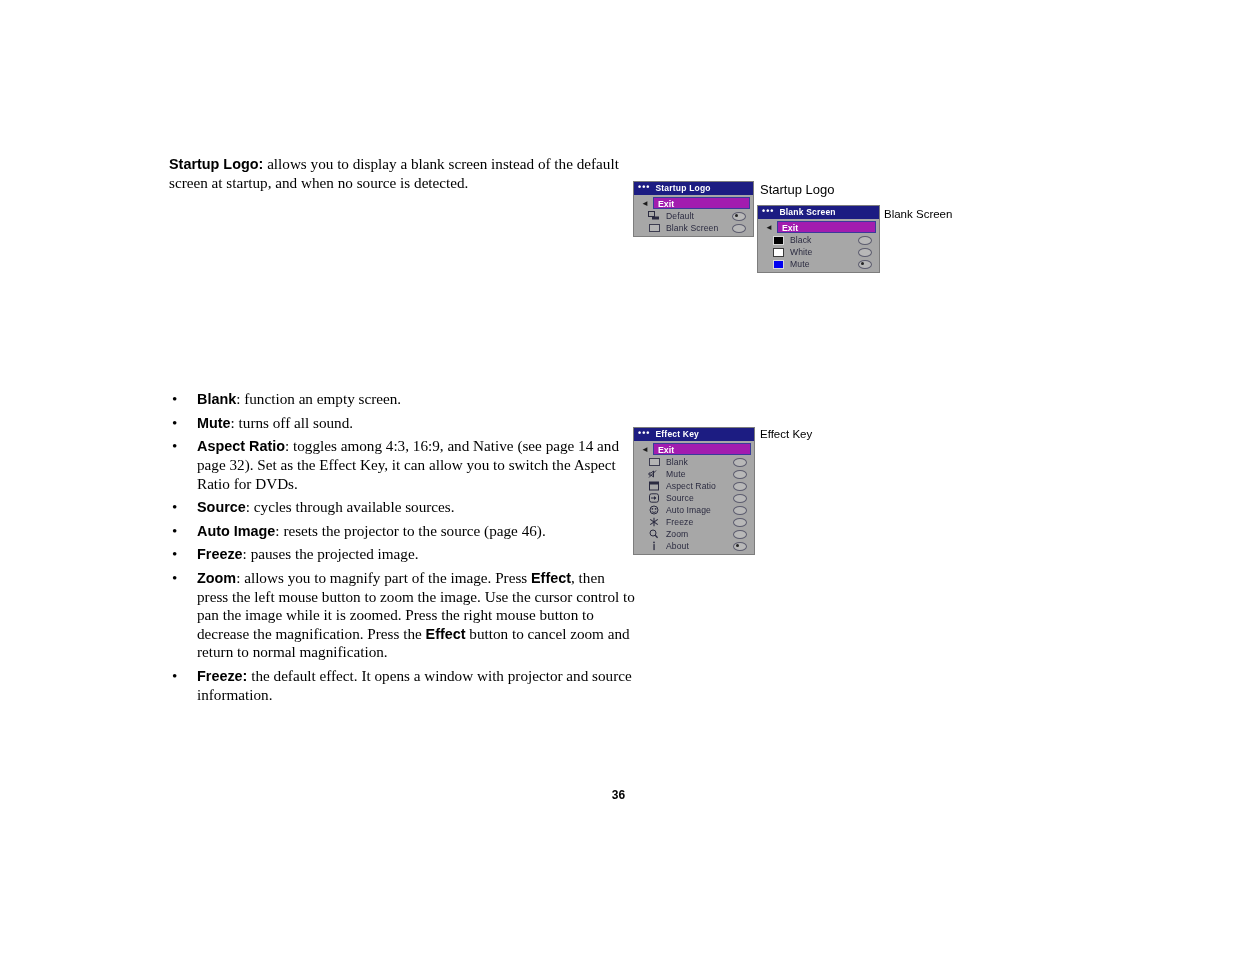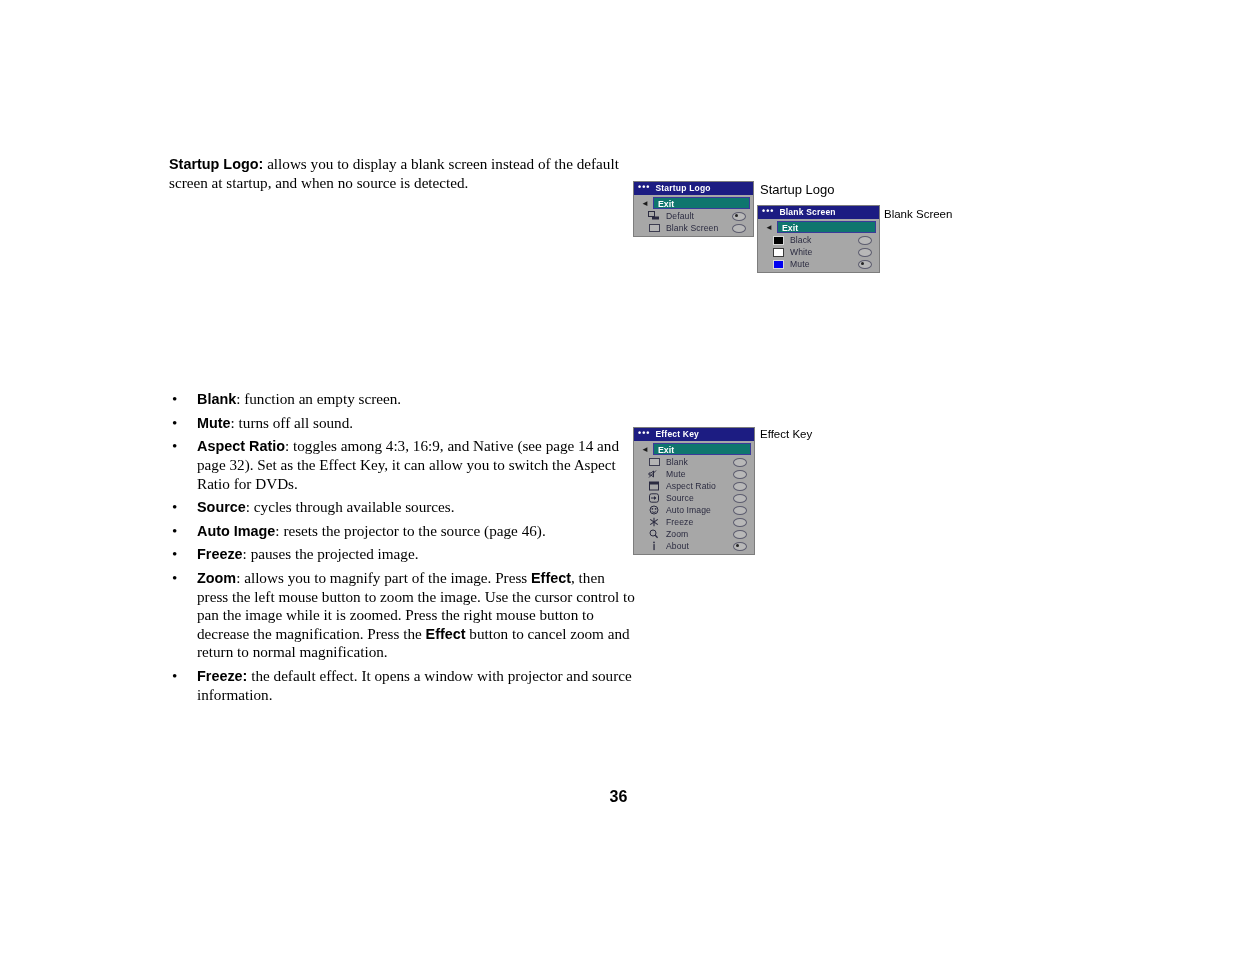--- a/index.html
+++ b/index.html
@@ -60,21 +60,21 @@
 
   
   .page-number {
     position: absolute;
     left: 0;
     top: 788px;
     width: 1235px;
     text-align: center;
     font-family: "Liberation Sans", sans-serif;
     font-weight: bold;
-    font-size: 16px;
+    font-size: 12px;
     color: #000;
   }
   .page-number span { margin-left: 2px; }
 
   
   .osd {
     position: absolute;
     background: #a7a7a7;
     border: 1px solid #7d7d7d;
     box-sizing: border-box;
@@ -122,21 +122,21 @@
     height: 12px;
   }
   .exit-arrow {
     width: 16px;
     text-align: center;
     font-size: 8px;
     color: #1b1b1b;
     flex: 0 0 16px;
   }
   .exit-label {
-    background: #0f766e;
+    background: #a21caf;
     color: #ffffff;
     font-size: 8.8px;
     font-weight: bold;
     flex: 1 1 auto;
     height: 12px;
     line-height: 12px;
     padding-left: 4px;
     border: 1px solid #3a3a9a;
     box-sizing: border-box;
   }

